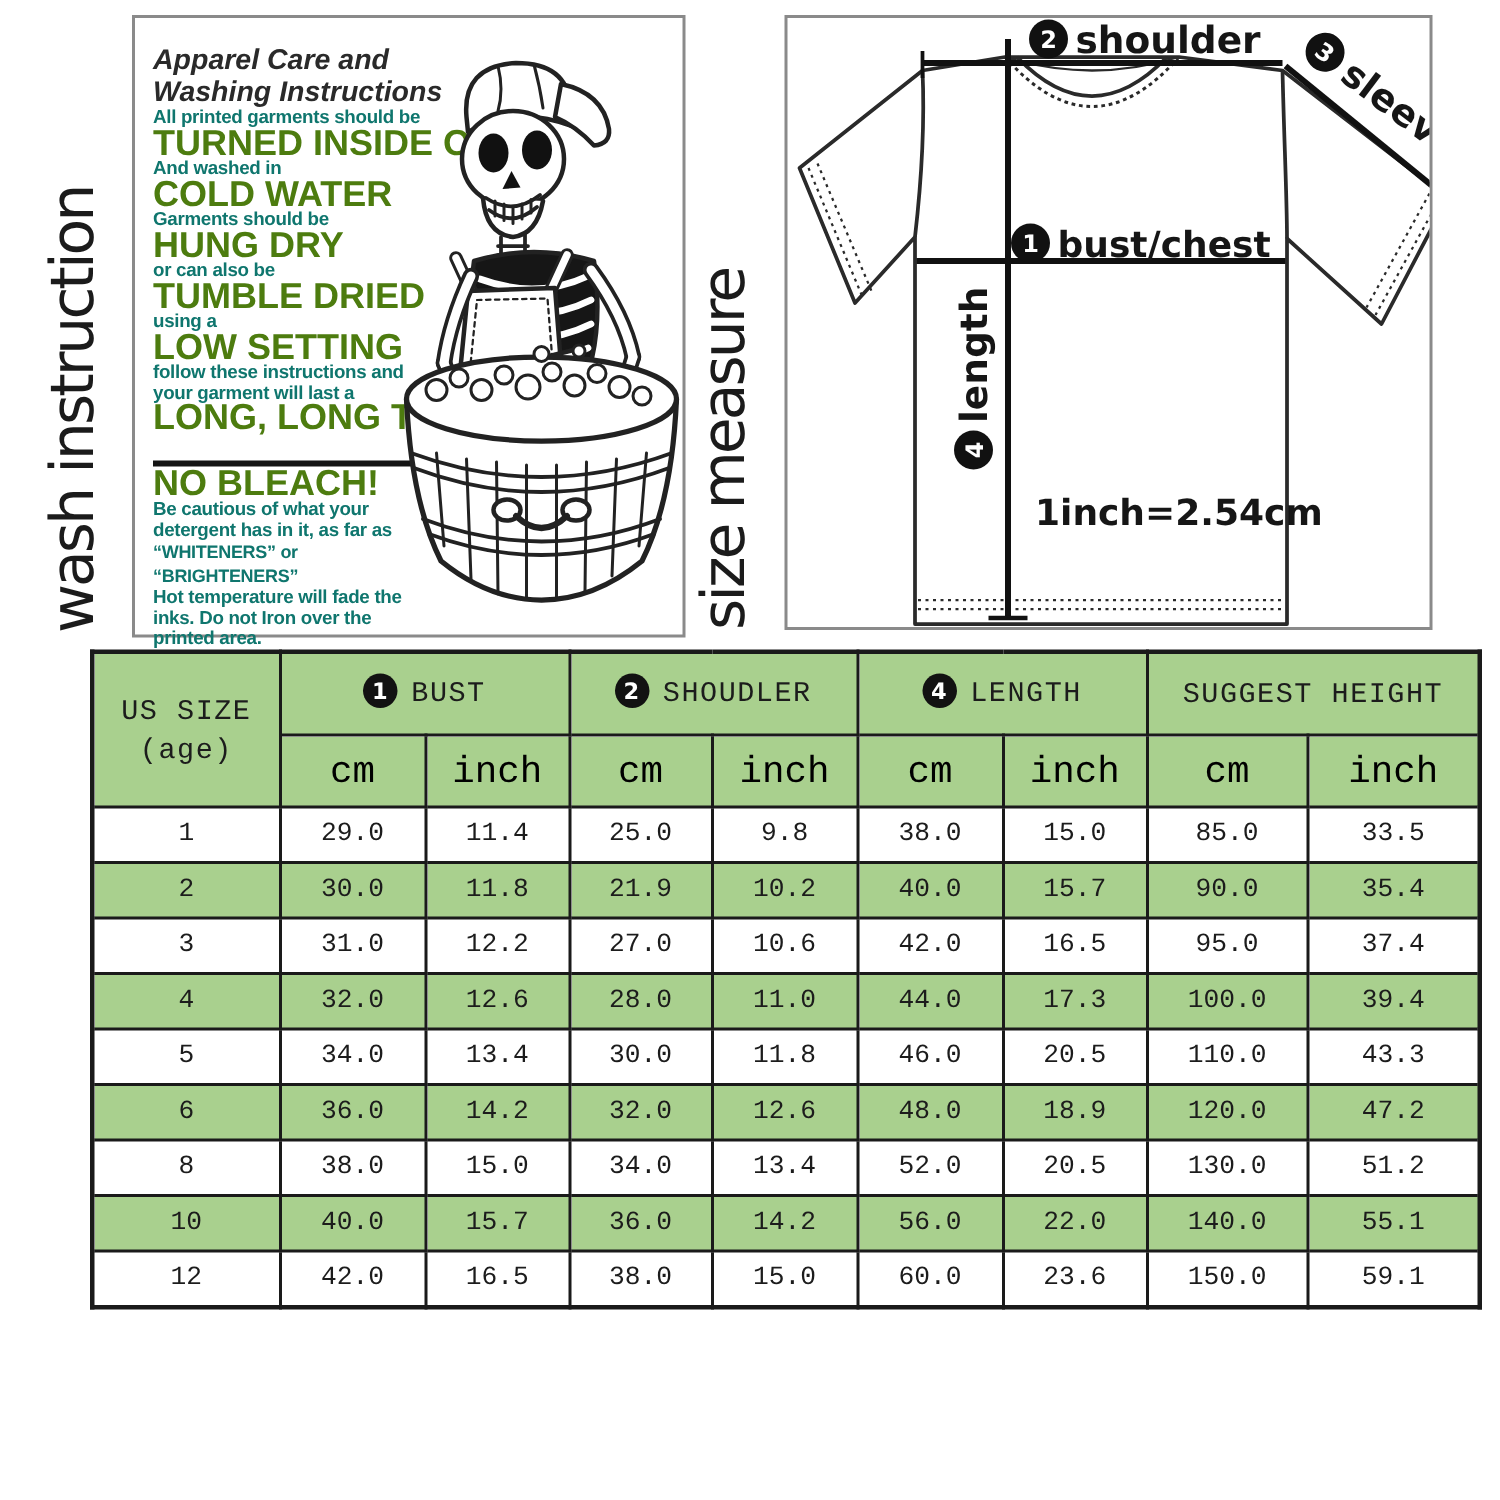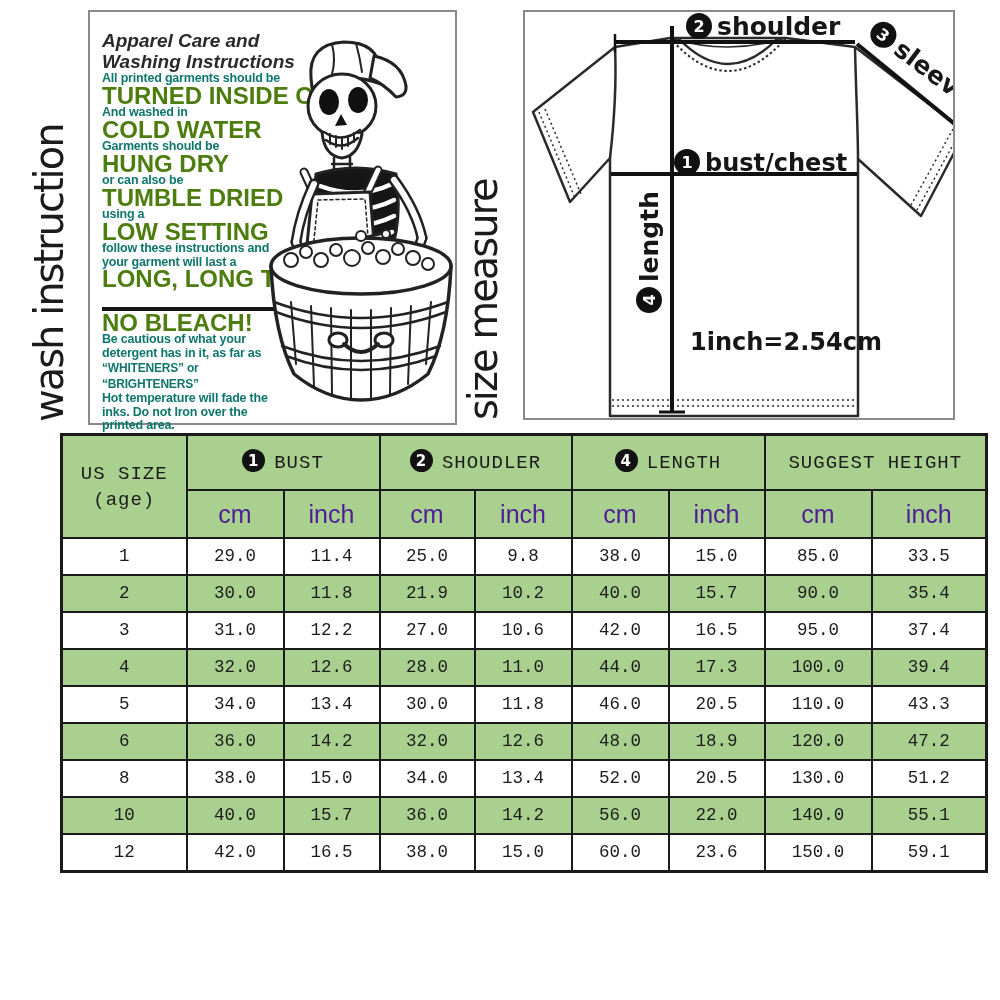--- a/index.html
+++ b/index.html
@@ -30,21 +30,21 @@
   .svg-label{font-family:"DejaVu Sans",sans-serif;font-weight:bold;fill:#161616;}
   .svg-badge-num{font-family:"DejaVu Sans",sans-serif;font-weight:bold;fill:#ffffff;}
 
   
   #size-table{position:absolute;left:60px;top:433px;width:925px;height:440px;border-collapse:collapse;
               table-layout:fixed;background:#fff;font-family:"Liberation Mono",monospace;color:#1c1c1c;
               border:3px solid #1a1a1a;}
   #size-table td,#size-table th{border:2px solid #1a1a1a;text-align:center;vertical-align:middle;
               padding:0;font-weight:normal;overflow:hidden;}
   .grp-row th{height:53px;background:#a9d08e;font-size:19px;letter-spacing:1px;}
-  .unit-row th{height:46px;background:#a9d08e;font-family:Liberation Sans, sans-serif;font-size:25px;color:#4c1d95;}
+  .unit-row th{height:46px;background:#a9d08e;font-family:Liberation Mono, monospace;font-size:25px;color:#000000;}
   #size-table tbody td{font-size:17.5px;}
   #size-table tbody tr.shaded td{background:#a9d08e;}
   .size-th{background:#a9d08e;font-size:19px;line-height:26px;}
   .badge{display:inline-flex;align-items:center;justify-content:center;width:23px;height:23px;border-radius:50%;
          background:#121212;color:#fff;font-size:15px;font-weight:bold;margin-right:9px;vertical-align:middle;
          position:relative;top:-2px;font-family:"DejaVu Sans",sans-serif;}
 </style>
 </head>
 <body>
 

